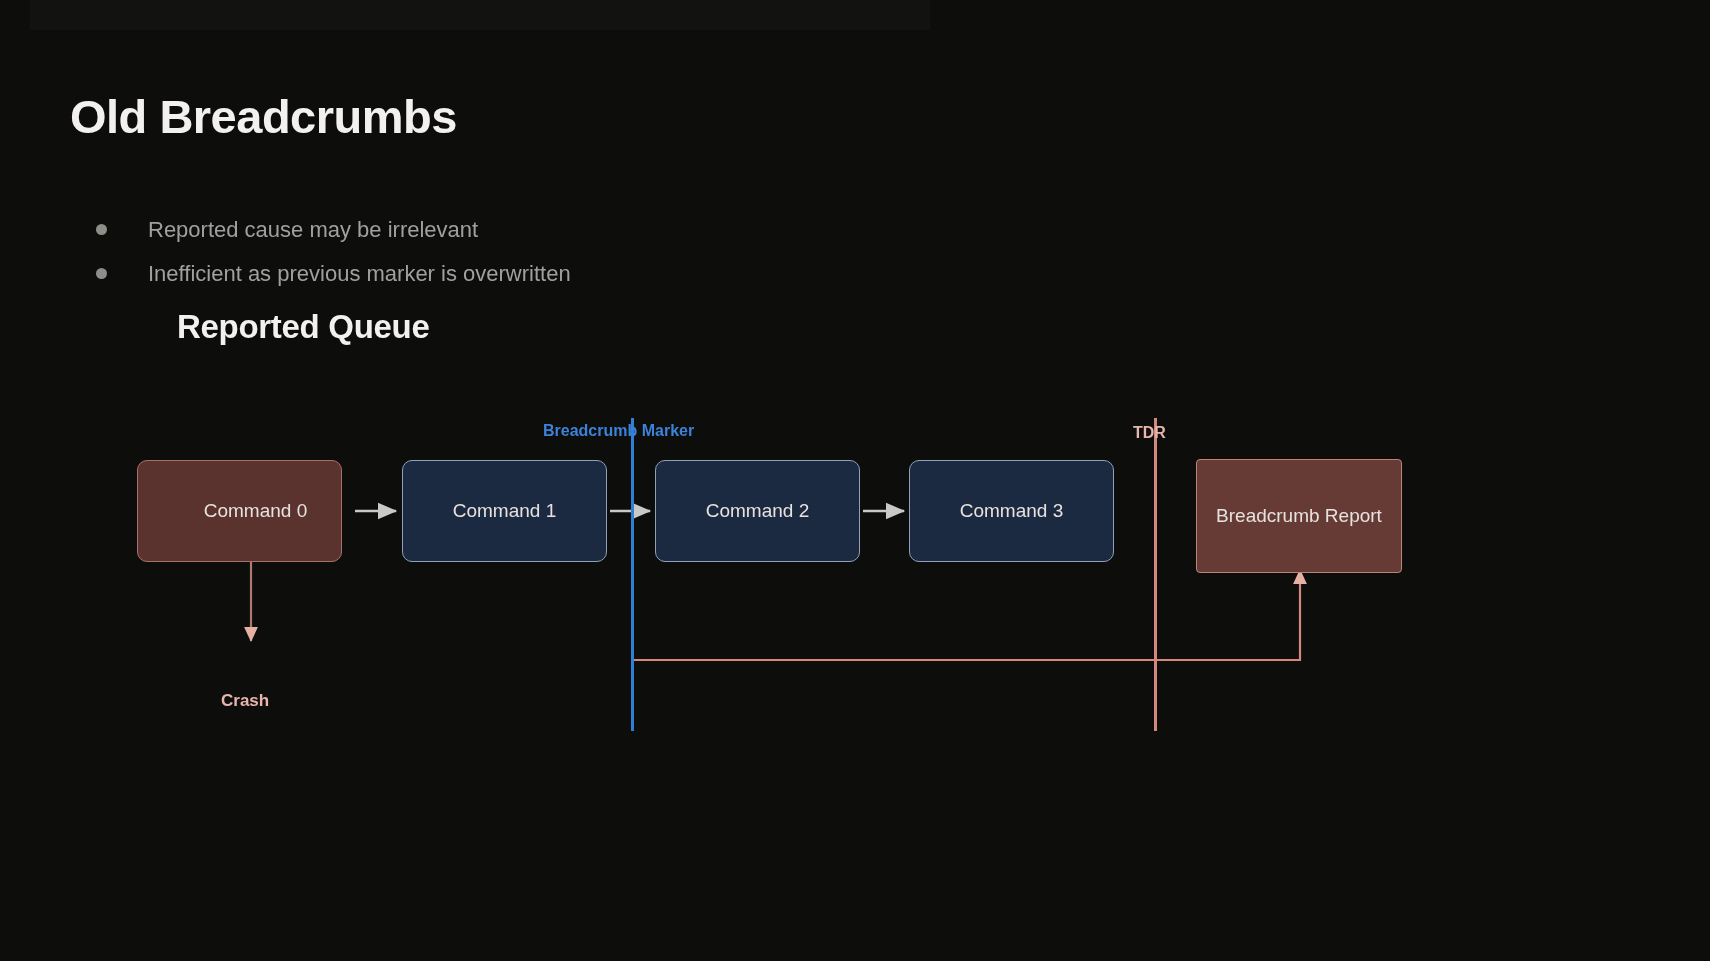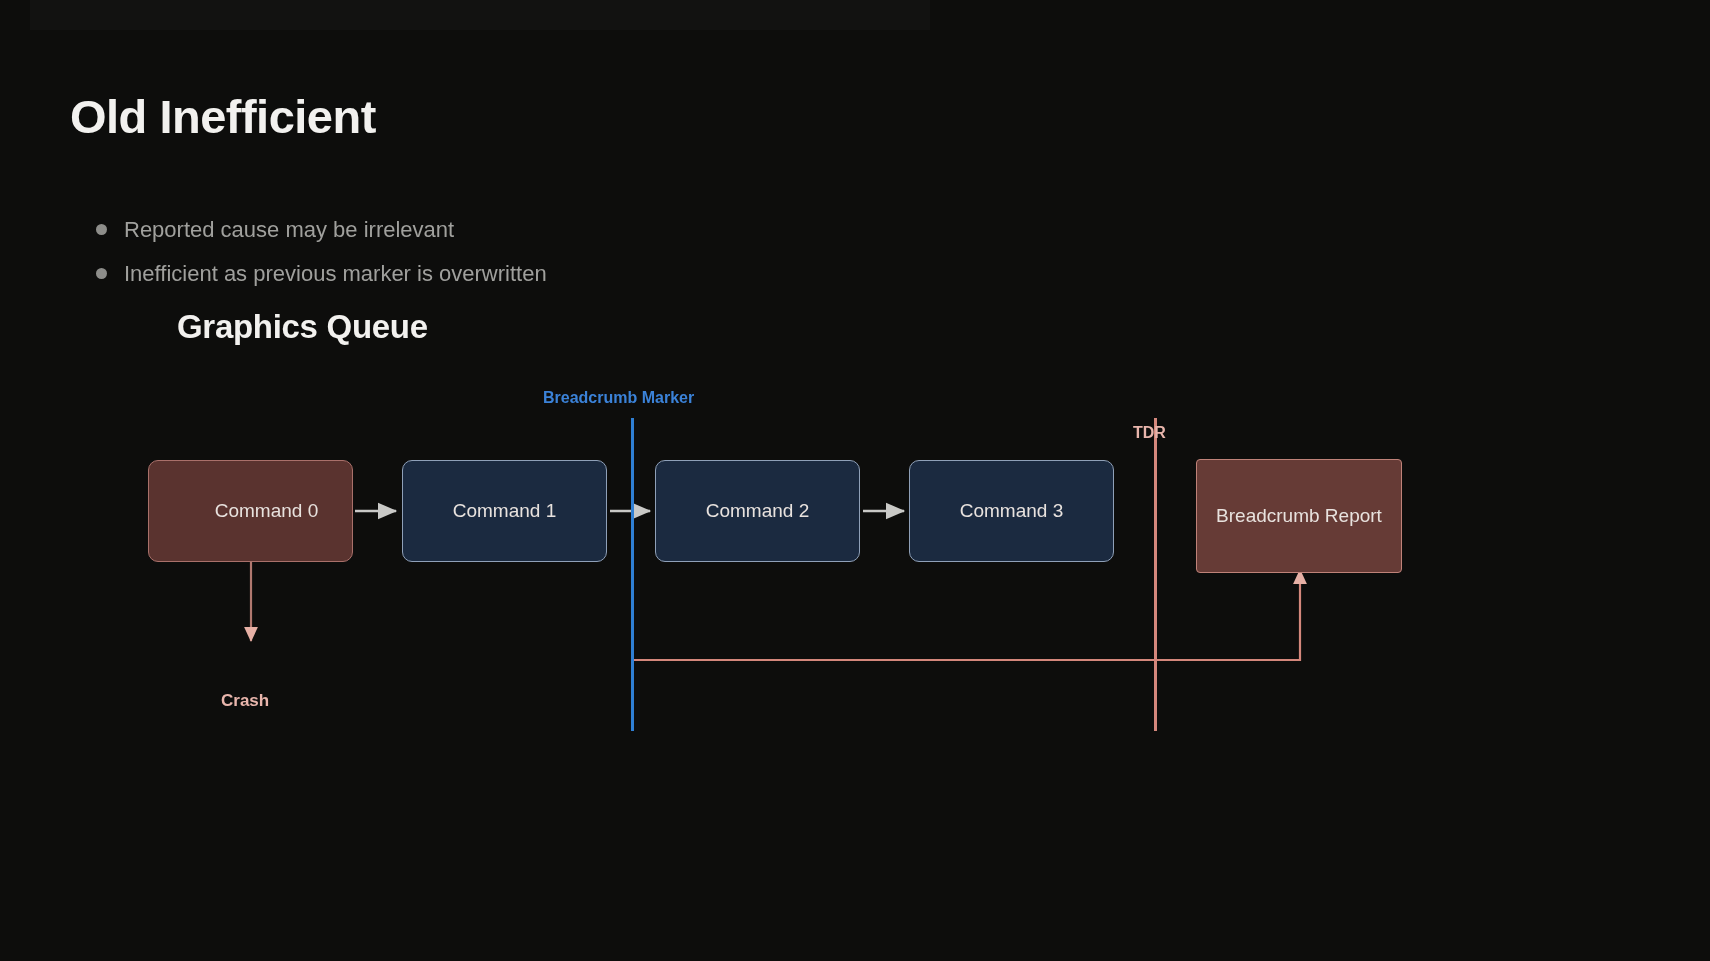--- a/index.html
+++ b/index.html
@@ -52,21 +52,21 @@
   }
   .bullet-dot {
     width: 11px;
     height: 11px;
     border-radius: 50%;
     background: #8d8d8a;
     margin-top: 9px;
     flex: 0 0 auto;
   }
   .bullet-text {
-    margin-left: 17px;
+    margin-left: 41px;
     font-size: 22px;
     color: #a0a09d;
     line-height: 1.35;
   }
   .section-title {
     position: absolute;
     left: 177px;
     top: 308px;
     font-size: 33px;
     font-weight: bold;
@@ -117,52 +117,52 @@
   }
   .vline.marker { background: #2f7fd4; }
   .vline.tdr { background: #d4877c; }
 
   .vline-label {
     position: absolute;
     font-size: 16px;
     font-weight: bold;
     white-space: nowrap;
   }
-  .vline-label.marker { color: #3b82d8; }
+  .vline-label.marker { color: #3b82d8; margin-top: 33px; }
   .vline-label.tdr { color: #e8b5ac; margin-top: 35px; }
 
   .crash-label {
     position: absolute;
     font-size: 17px;
     font-weight: bold;
     color: #e8b5ac;
     white-space: nowrap;
   }
 </style>
 </head>
 <body>
 
 <div id="slide">
 
   <div class="top-band"></div>
 
-  <div class="slide-title">Old Inefficient</div>
+  <div class="slide-title">Old Breadcrumbs</div>
 
   <div class="bullets">
     <div class="bullet-row">
       <span class="bullet-dot"></span>
       <span class="bullet-text">Reported cause may be irrelevant</span>
     </div>
     <div class="bullet-row">
       <span class="bullet-dot"></span>
       <span class="bullet-text">Inefficient as previous marker is overwritten</span>
     </div>
   </div>
 
-  <div class="section-title">Graphics Queue</div>
+  <div class="section-title">Reported Queue</div>
 
   <div id="diagram">
 
     <svg width="1710" height="961" style="position:absolute;left:0;top:0;">
       <defs>
         <marker id="arrowGray" markerWidth="9" markerHeight="9" refX="7.5" refY="4" orient="auto" markerUnits="strokeWidth">
           <path d="M0,0.6 L8,4 L0,7.4 z" fill="#c9c9c7"></path>
         </marker>
         <marker id="arrowSalmon" markerWidth="8" markerHeight="8" refX="6.5" refY="3.6" orient="auto" markerUnits="strokeWidth">
           <path d="M0,0.4 L7,3.6 L0,6.8 z" fill="#e6b0a5"></path>
@@ -183,21 +183,21 @@
         <path d="M 633 660 L 1300 660 L 1300 570" fill="none" stroke="#d4877c" stroke-width="2.2" marker-end="url(#arrowSalmon)"></path>
       </g>
     </svg>
 
     <div class="vline marker" style="left:631px; top:418px; height:313px;"></div>
     <div class="vline tdr" style="left:1154px; top:418px; height:313px;"></div>
 
     <div class="vline-label marker" style="left:543px; top:389px;">Breadcrumb Marker</div>
     <div class="vline-label tdr" style="left:1133px; top:389px;">TDR</div>
 
-    <div class="node cmd red" style="left:148px; top:460px;padding-left:32px;">Command 0</div>
+    <div class="node cmd red" style="left:137px; top:460px;padding-left:32px;">Command 0</div>
     <div class="node cmd blue" style="left:402px; top:460px;">Command 1</div>
     <div class="node cmd blue" style="left:655px; top:460px;">Command 2</div>
     <div class="node cmd blue" style="left:909px; top:460px;">Command 3</div>
     <div class="node report" style="left:1196px; top:459px;">Breadcrumb Report</div>
 
     <div class="crash-label" style="left:221px; top:653px;margin-top:38px;">Crash</div>
 
   </div>
 </div>
 

